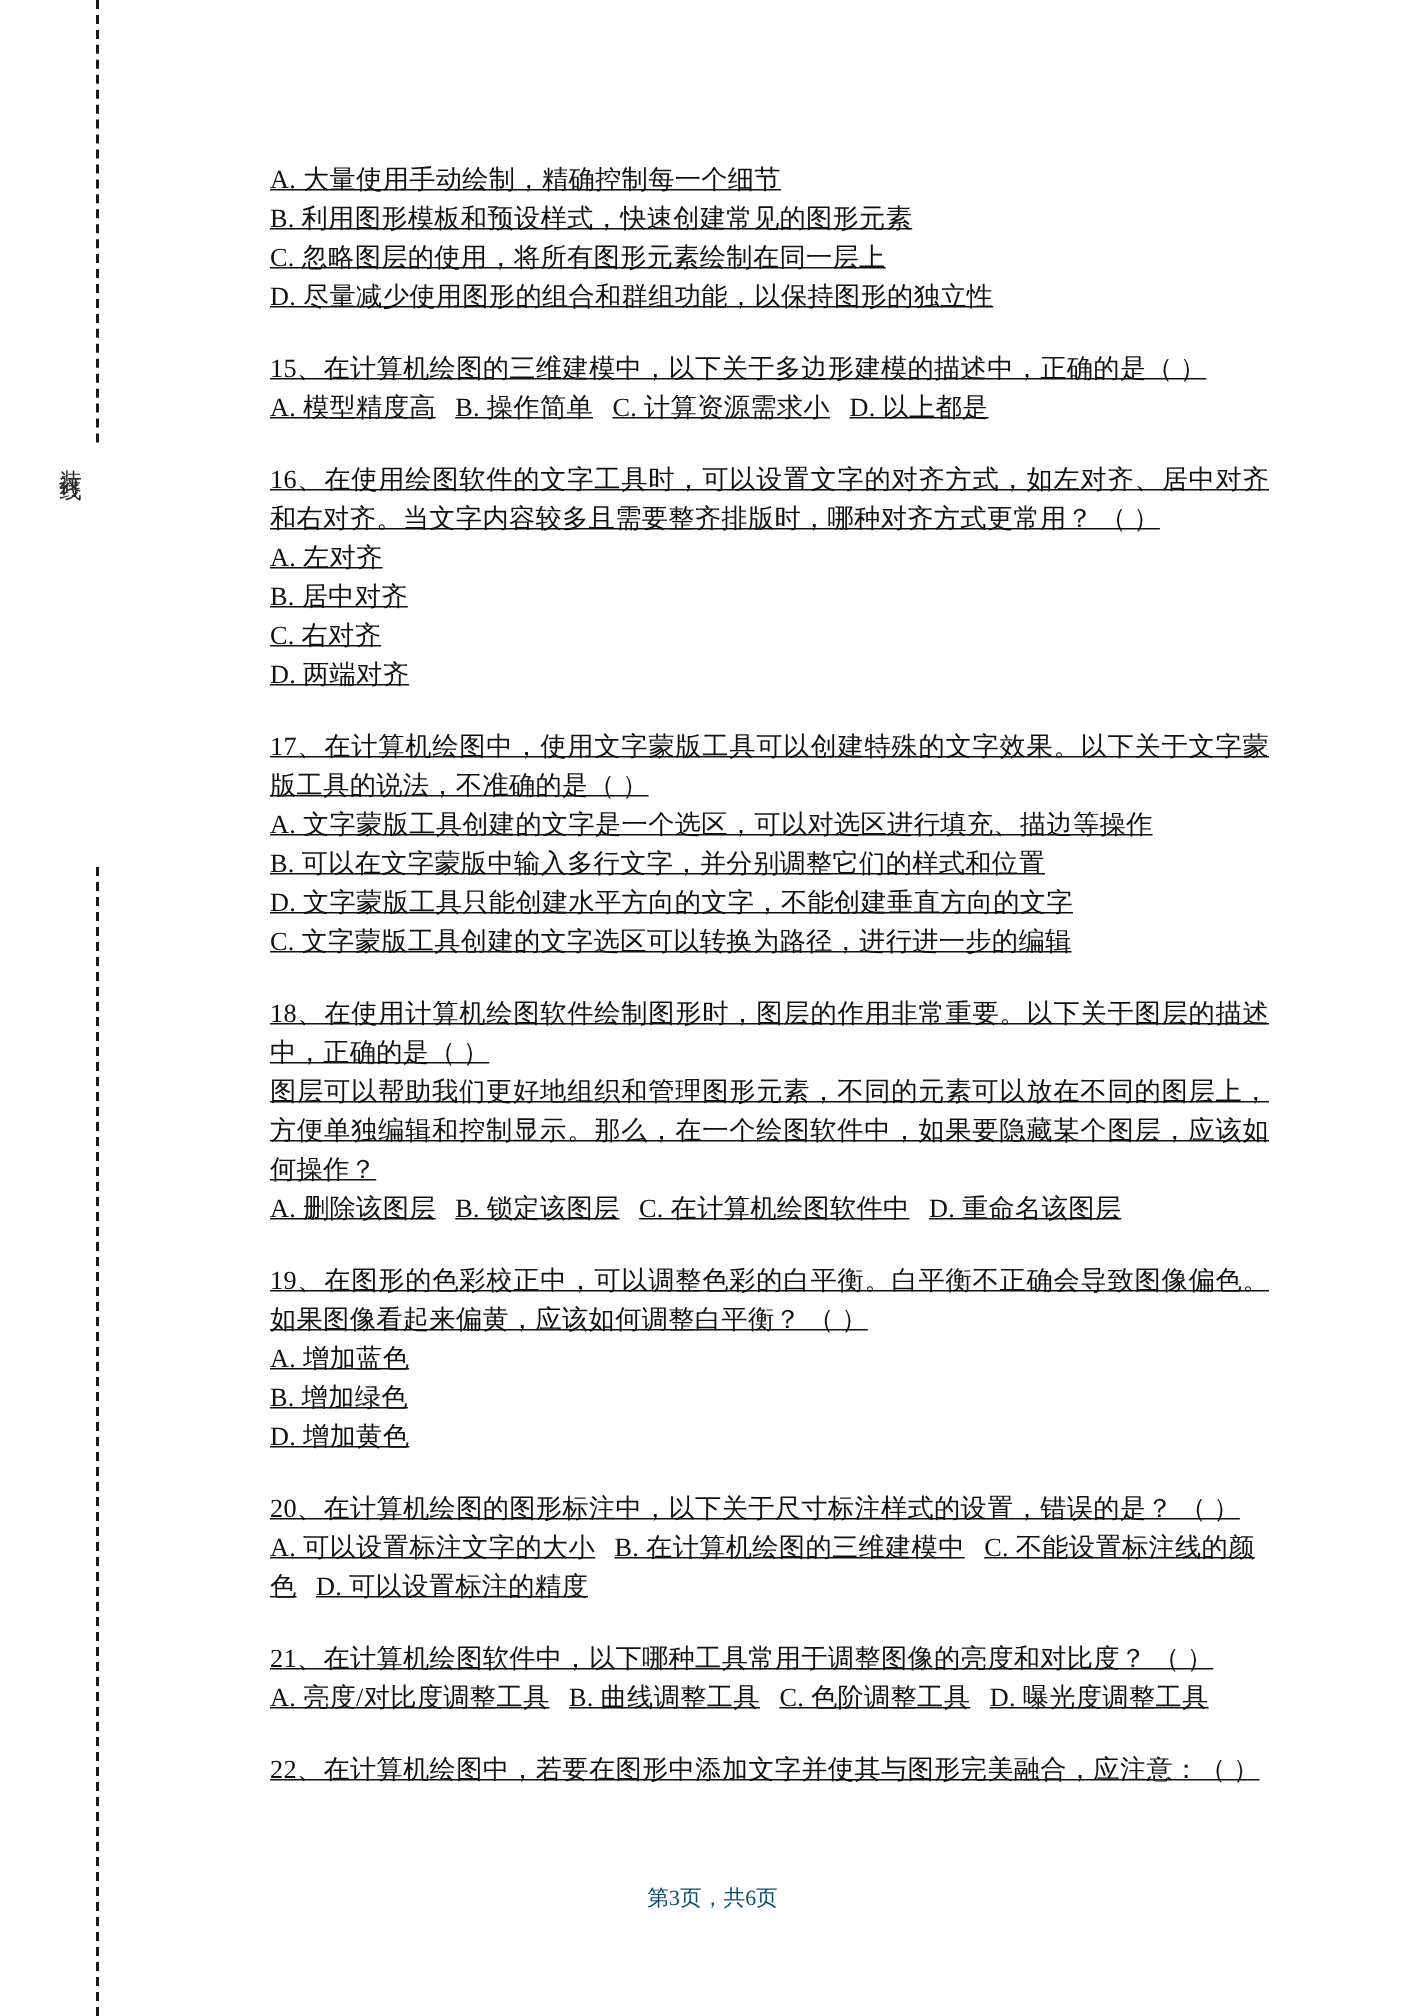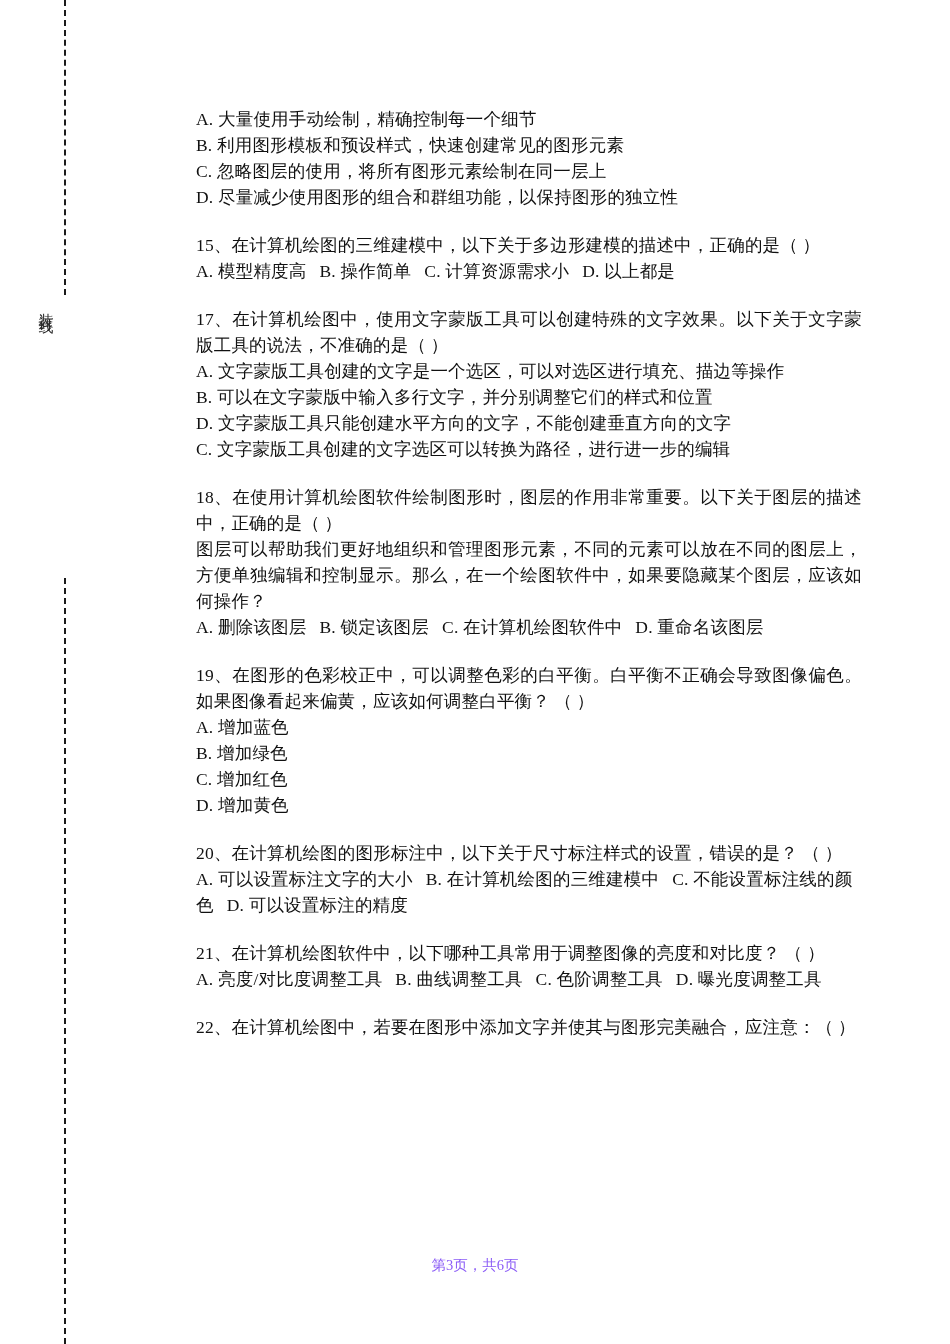--- a/index.html
+++ b/index.html
@@ -31,43 +31,44 @@
     top: 301px;
     writing-mode: vertical-rl;
     text-orientation: upright;
     font-size: 15px;
     letter-spacing: 3px;
     color: #2a2a2a;
   }
   
   .content {
     position: absolute;
-    left: 196px;
+    left: 180px;
     top: 106px;
     width: 666px;
+    text-decoration: underline;
   }
   .question { margin-bottom: 22px; }
   .line {
     font-size: 17.5px;
     line-height: 26px;
     text-align: justify;
     letter-spacing: 0.2px;
   }
   .options-inline { text-align: left; }
   .option-inline { margin-right: 13px; }
   .option-inline:last-child { margin-right: 0; }
   
   .footer {
     position: absolute;
     left: 0;
     right: 0;
     top: 1256px;
     text-align: center;
     font-size: 14.5px;
-    color: #8b5cf6;
+    color: #0c4a6e;
   }
 </style>
 </head>
 <body>
 
 <div class="page">
 
   <div class="binding-line top"></div>
   <div class="binding-label">装订线</div>
   <div class="binding-line bottom"></div>
@@ -77,36 +78,42 @@
         <div class="line option">A. 大量使用手动绘制，精确控制每一个细节</div>
         <div class="line option">B. 利用图形模板和预设样式，快速创建常见的图形元素</div>
         <div class="line option">C. 忽略图层的使用，将所有图形元素绘制在同一层上</div>
         <div class="line option">D. 尽量减少使用图形的组合和群组功能，以保持图形的独立性</div>
       </div>
       <div class="question">
         <div class="line stem">15、在计算机绘图的三维建模中，以下关于多边形建模的描述中，正确的是（ ）</div>
         <div class="line options-inline"><span class="option-inline">A. 模型精度高</span><span class="option-inline">B. 操作简单</span><span class="option-inline">C. 计算资源需求小</span><span class="option-inline">D. 以上都是</span></div>
       </div>
       <div class="question">
+        <div class="line stem">16、在使用绘图软件的文字工具时，可以设置文字的对齐方式，如左对齐、居中对齐和右对齐。当文字内容较多且需要整齐排版时，哪种对齐方式更常用？ （ ）</div>
+        <div class="line option">A. 左对齐</div>
+        <div class="line option">B. 居中对齐</div>
+        <div class="line option">C. 右对齐</div>
+        <div class="line option">D. 两端对齐</div>
+      </div>
+      <div class="question">
         <div class="line stem">17、在计算机绘图中，使用文字蒙版工具可以创建特殊的文字效果。以下关于文字蒙版工具的说法，不准确的是（ ）</div>
         <div class="line option">A. 文字蒙版工具创建的文字是一个选区，可以对选区进行填充、描边等操作</div>
         <div class="line option">B. 可以在文字蒙版中输入多行文字，并分别调整它们的样式和位置</div>
         <div class="line option">D. 文字蒙版工具只能创建水平方向的文字，不能创建垂直方向的文字</div>
         <div class="line option">C. 文字蒙版工具创建的文字选区可以转换为路径，进行进一步的编辑</div>
       </div>
       <div class="question">
         <div class="line stem">18、在使用计算机绘图软件绘制图形时，图层的作用非常重要。以下关于图层的描述中，正确的是（ ）</div>
         <div class="line stem">图层可以帮助我们更好地组织和管理图形元素，不同的元素可以放在不同的图层上，方便单独编辑和控制显示。那么，在一个绘图软件中，如果要隐藏某个图层，应该如何操作？</div>
         <div class="line options-inline"><span class="option-inline">A. 删除该图层</span><span class="option-inline">B. 锁定该图层</span><span class="option-inline">C. 在计算机绘图软件中</span><span class="option-inline">D. 重命名该图层</span></div>
       </div>
       <div class="question">
         <div class="line stem">19、在图形的色彩校正中，可以调整色彩的白平衡。白平衡不正确会导致图像偏色。如果图像看起来偏黄，应该如何调整白平衡？ （ ）</div>
         <div class="line option">A. 增加蓝色</div>
         <div class="line option">B. 增加绿色</div>
-        <div class="line option">C. 增加红色</div>
         <div class="line option">D. 增加黄色</div>
       </div>
       <div class="question">
         <div class="line stem">20、在计算机绘图的图形标注中，以下关于尺寸标注样式的设置，错误的是？ （ ）</div>
         <div class="line options-inline"><span class="option-inline">A. 可以设置标注文字的大小</span><span class="option-inline">B. 在计算机绘图的三维建模中</span><span class="option-inline">C. 不能设置标注线的颜色</span><span class="option-inline">D. 可以设置标注的精度</span></div>
       </div>
       <div class="question">
         <div class="line stem">21、在计算机绘图软件中，以下哪种工具常用于调整图像的亮度和对比度？ （ ）</div>
         <div class="line options-inline"><span class="option-inline">A. 亮度/对比度调整工具</span><span class="option-inline">B. 曲线调整工具</span><span class="option-inline">C. 色阶调整工具</span><span class="option-inline">D. 曝光度调整工具</span></div>
       </div>

